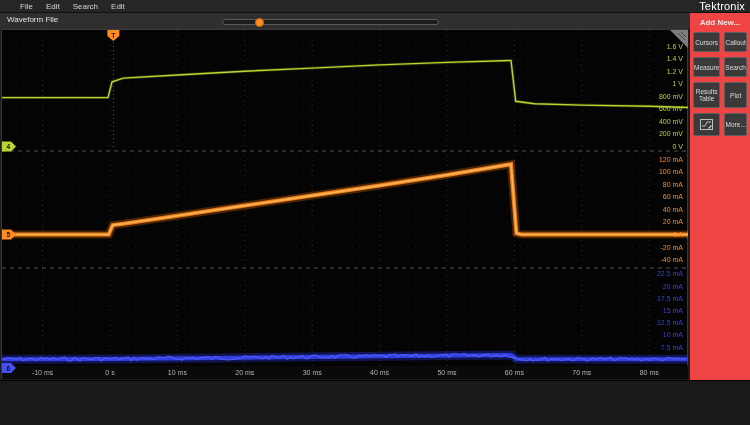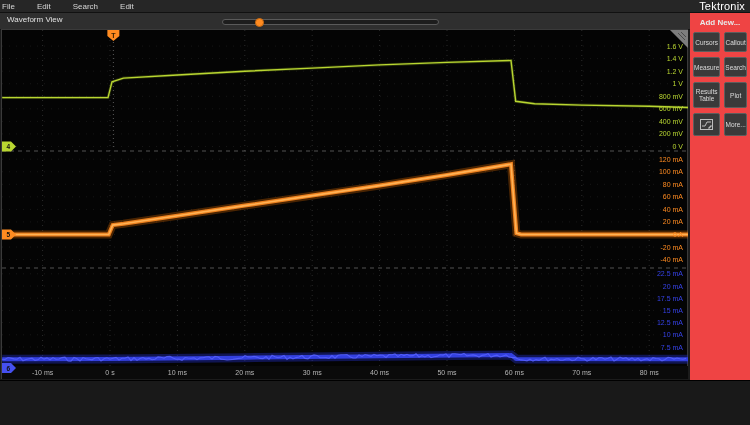--- a/index.html
+++ b/index.html
@@ -1,20 +1,20 @@
 <!DOCTYPE html>
 <html><head>
 <meta charset="utf-8">
 <style>
   html,body{margin:0;padding:0;background:#000;}
   body{width:750px;height:425px;overflow:hidden;font-family:"Liberation Sans",sans-serif;position:relative;-webkit-font-smoothing:antialiased;}
   .app{position:absolute;inset:0;background:#1b1b1b;}
 
   
-  .menubar{position:absolute;left:0;top:0;width:750px;height:13px;background:#262626;border-bottom:1px solid #111;display:flex;align-items:center;gap:22px;padding-left:2px;box-sizing:border-box;}
+  .menubar{position:absolute;left:0;top:0;width:750px;height:13px;background:#262626;border-bottom:1px solid #111;display:flex;align-items:center;gap:13px;padding-left:20px;box-sizing:border-box;}
   .menubar .mi{font-size:8px;color:#d6d6d6;cursor:default;}
   .logo{position:absolute;right:5px;top:0px;font-size:11px;font-weight:normal;color:#fff;letter-spacing:.2px;}
 
   
   .viewhdr{position:absolute;left:0;top:13px;width:690px;height:16px;background:#2f2f2f;border-bottom:1px solid #141414;}
   .viewhdr .title{position:absolute;left:7px;top:2px;font-size:8px;color:#e0e0e0;}
   .hslider{position:absolute;left:222px;top:6px;width:215px;height:4px;background:#1d1d1d;border:1px solid #5a5a5a;border-radius:3px;}
   .hslider .knob{position:absolute;left:32px;top:-2px;width:7px;height:7px;border-radius:50%;background:#ff8b21;border:1px solid #c96a10;}
 
   
@@ -37,21 +37,21 @@
 
   <div class="menubar">
     <span class="mi">File</span>
     <span class="mi">Edit</span>
     <span class="mi">Search</span>
     <span class="mi">Edit</span>
     <span class="logo">Tektronix</span>
   </div>
 
   <div class="viewhdr">
-    <span class="title">Waveform View</span>
+    <span class="title">Waveform File</span>
     <div class="hslider">
       <div class="knob"></div>
     </div>
   </div>
 
   <div class="plot">
     <svg id="scope-svg" width="686" height="349" viewBox="0 0 686 349">
         <rect x="0" y="336" width="686" height="13" fill="#0a0a0a"></rect>
         <line x1="40.599999999999994" y1="0" x2="40.599999999999994" y2="336" stroke="rgba(255,255,255,0.20)" stroke-dasharray="1,4" stroke-width="0.8"></line>
         <line x1="108" y1="0" x2="108" y2="336" stroke="rgba(255,255,255,0.20)" stroke-dasharray="1,4" stroke-width="0.8"></line>

